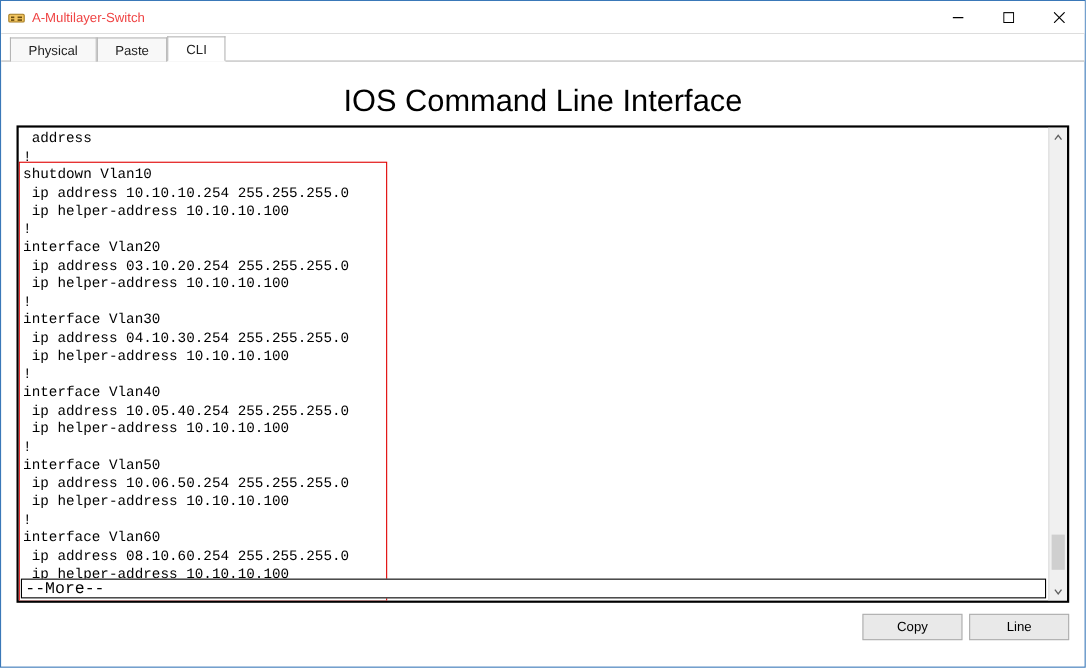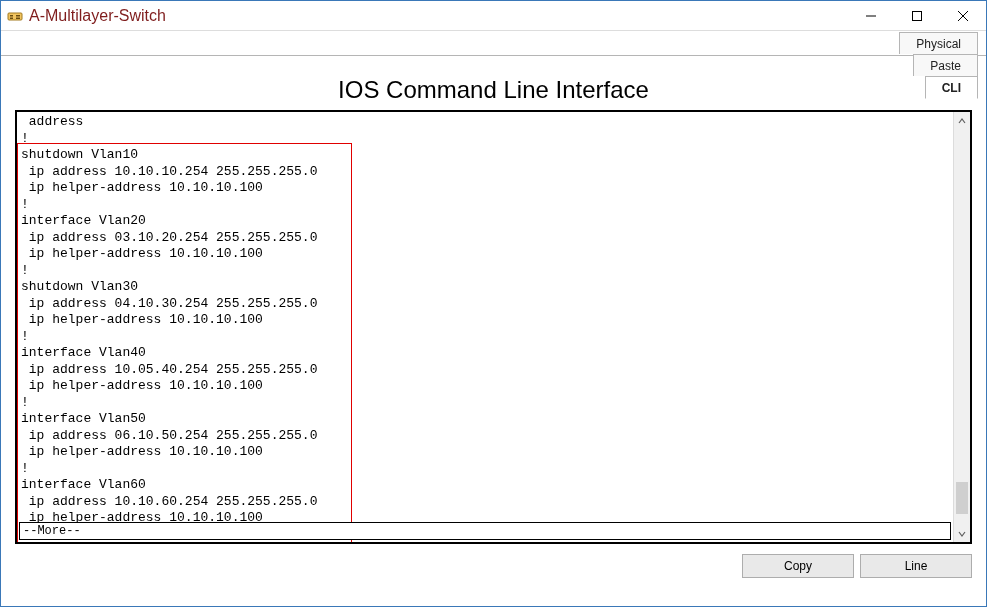--- a/index.html
+++ b/index.html
@@ -20,21 +20,21 @@
     border-bottom: 1px solid #ddd;
     display: flex;
     align-items: center;
     padding-left: 6px;
   }
   .title-icon {
     width: 16px; height: 16px;
     margin-right: 6px;
     display: inline-block;
   }
-  .title-text { font-size: 16px; color: #7f1d1d; }
+  .title-text { font-size: 12px; color: #ef4444; }
   .win-controls {
     margin-left: auto;
     display: flex;
     height: 100%;
   }
   .win-btn {
     width: 46px;
     display: flex;
     align-items: center;
     justify-content: center;
@@ -43,46 +43,44 @@
     background: #fff;
   }
   .win-btn svg { display:block; }
   .tabbar {
     display: flex;
     align-items: flex-end;
     padding: 0 8px;
     height: 25px;
     background: #fff;
     border-bottom: 1px solid #b5b5b5;
-    flex-direction: column;
   }
   .tab {
     padding: 4px 16px 3px 16px;
     border: 1px solid #b5b5b5;
     border-bottom: none;
     background: #fdfdfd;
     margin-right: 0px;
     font-size: 12px;
     position: relative;
     top: 1px;
     color: #222;
   }
   .tab.inactive { background: #f8f8f8; }
   .tab.active {
     background: #fff;
     border-bottom: 1px solid #fff;
     z-index: 2;
-    font-weight: bold;
   }
   .content {
     padding: 12px 14px 10px 14px;
   }
   .heading {
     text-align: center;
-    font-size: 24px;
+    font-size: 28px;
     font-family: Verdana, Tahoma, sans-serif;
     margin: 8px 0 6px 0;
     color: #000;
   }
   .terminal-wrap {
     position: relative;
     border: 2px solid #000;
     background: #fff;
     height: 434px;
     overflow: hidden;
@@ -127,31 +125,31 @@
   }
   .inputline {
     position: absolute;
     left: 2px; right: 19px; bottom: 2px;
     height: 18px;
     border: 1px solid #000;
     background: #fff;
     display: flex;
     align-items: center;
     font-family: "Courier New", monospace;
-    font-size: 12px;
+    font-size: 15px;
     padding: 0 3px;
   }
   .btn-row {
     display: flex;
     justify-content: flex-end;
     gap: 6px;
     margin-top: 10px;
   }
   .push-btn {
-    width: 112px;
+    width: 91px;
     height: 24px;
     border: 1px solid #adadad;
     background: #e9e9e9;
     font-size: 12px;
     display: flex;
     align-items: center;
     justify-content: center;
     color: #000;
   }
 </style>
@@ -202,34 +200,34 @@
     <div class="terminal"><span> address</span>
 <span>!</span>
 <span>shutdown Vlan10</span>
 <span> ip address 10.10.10.254 255.255.255.0</span>
 <span> ip helper-address 10.10.10.100</span>
 <span>!</span>
 <span>interface Vlan20</span>
 <span> ip address 03.10.20.254 255.255.255.0</span>
 <span> ip helper-address 10.10.10.100</span>
 <span>!</span>
-<span>shutdown Vlan30</span>
+<span>interface Vlan30</span>
 <span> ip address 04.10.30.254 255.255.255.0</span>
 <span> ip helper-address 10.10.10.100</span>
 <span>!</span>
 <span>interface Vlan40</span>
 <span> ip address 10.05.40.254 255.255.255.0</span>
 <span> ip helper-address 10.10.10.100</span>
 <span>!</span>
 <span>interface Vlan50</span>
-<span> ip address 06.10.50.254 255.255.255.0</span>
+<span> ip address 10.06.50.254 255.255.255.0</span>
 <span> ip helper-address 10.10.10.100</span>
 <span>!</span>
 <span>interface Vlan60</span>
-<span> ip address 10.10.60.254 255.255.255.0</span>
+<span> ip address 08.10.60.254 255.255.255.0</span>
 <span> ip helper-address 10.10.10.100</span>
 <span>!</span></div>
 
     <div class="highlight-box" style="left:0px; top:31px; width:335px; height:400px;"></div>
 
     <div class="scrollbar">
       <div class="scroll-arrow top">
         <svg width="8" height="8">
             <polyline points="1,6 4,2 7,6" fill="none" stroke="#5f5f5f" stroke-width="1.2"></polyline>
           </svg>

